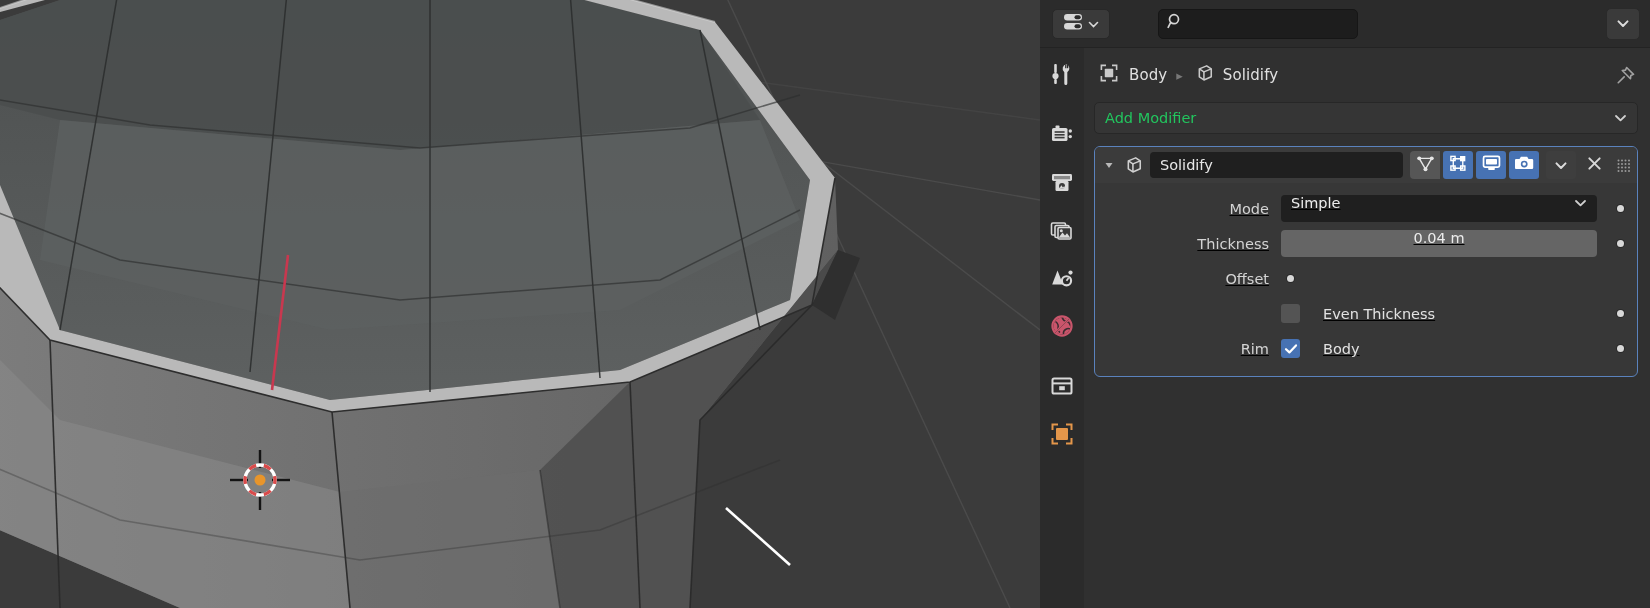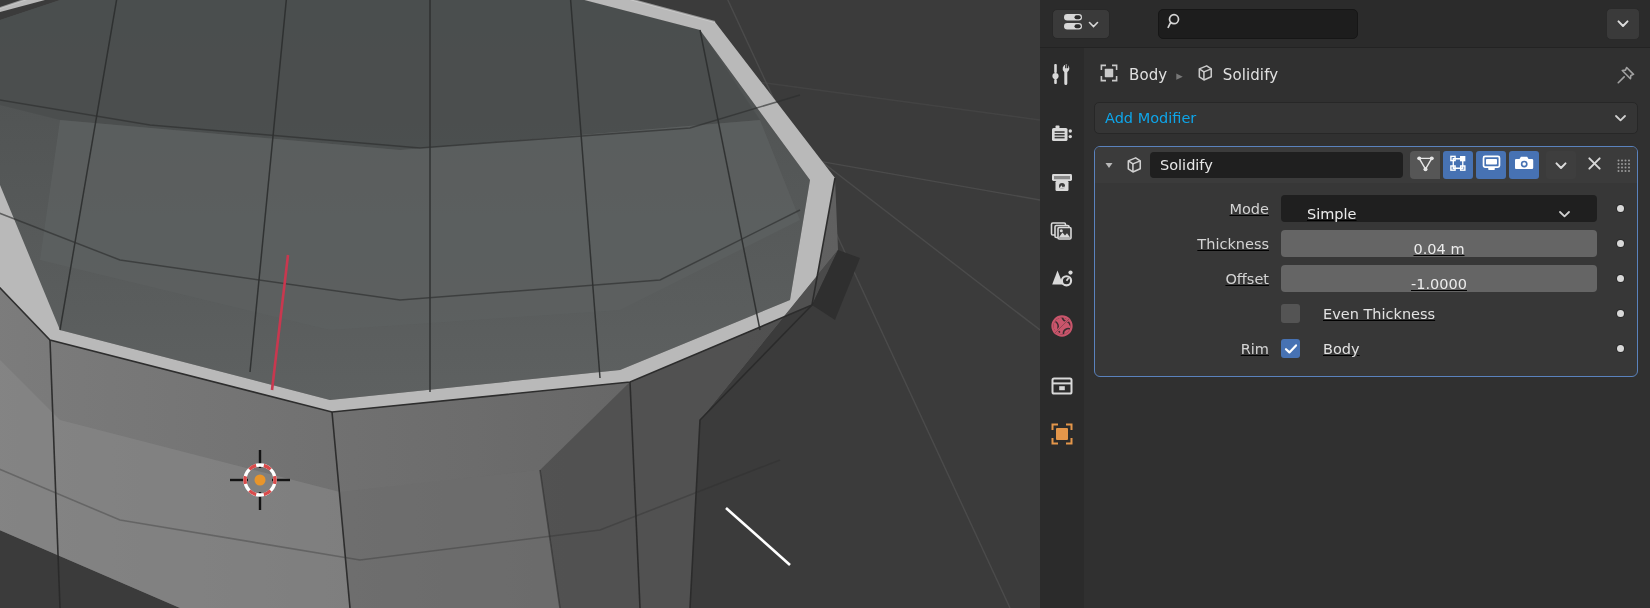--- a/index.html
+++ b/index.html
@@ -119,21 +119,21 @@
 
   
   .add-modifier {
     margin-top: 10px;
     height: 32px;
     background: #353535;
     border: 1px solid #272727;
     border-radius: 5px;
     display: flex; align-items: center;
     padding: 0 10px;
-    color: #0ea5e9; font-size: 14.5px;
+    color: #22c55e; font-size: 14.5px;
     cursor: pointer;
     position: relative;
   }
   .add-modifier .chev { margin-left: auto; }
 
   
   .mod-panel {
     margin-top: 12px;
     background: #373737;
     border: 1px solid #5a82bd;
@@ -198,22 +198,22 @@
     text-align: right;
     padding-right: 12px;
     color: #d4d4d4;
     font-size: 14.5px;
     flex: 0 0 186px;
   }
   .field {
     flex: 1 1 auto;
     height: 27px;
     border-radius: 4px;
-    display: flex; align-items: flex-end;
-    padding: 0 26px;
+    display: flex; align-items: flex-start;
+    padding: 0 10px;
     font-size: 14.5px; color: #ececec;
     cursor: pointer;
     margin-right: 14px;
   }
   .field.enum { background: #1f1f1f; justify-content: flex-start; }
   .field.slider { background: #656565; justify-content: center; }
   .field .chev { margin-left: auto; }
   .dot {
     width: 18px; flex: 0 0 18px;
     display: flex; align-items: center; justify-content: center;
@@ -642,23 +642,20 @@
               <div class="field slider">
                 <span>0.04 m</span>
               </div>
               <div class="dot">
                   <i></i>
                 </div>
             </div>
 
             <div class="row">
               <div class="row-label">Offset</div>
-              <div class="field slider">
-                <span>-1.0000</span>
-              </div>
               <div class="dot">
                   <i></i>
                 </div>
             </div>
 
             <div class="row">
               <div class="row-label"></div>
               <div class="check-wrap">
                 <span class="cbox"></span>
                 <span class="cb-label">Even Thickness</span>

